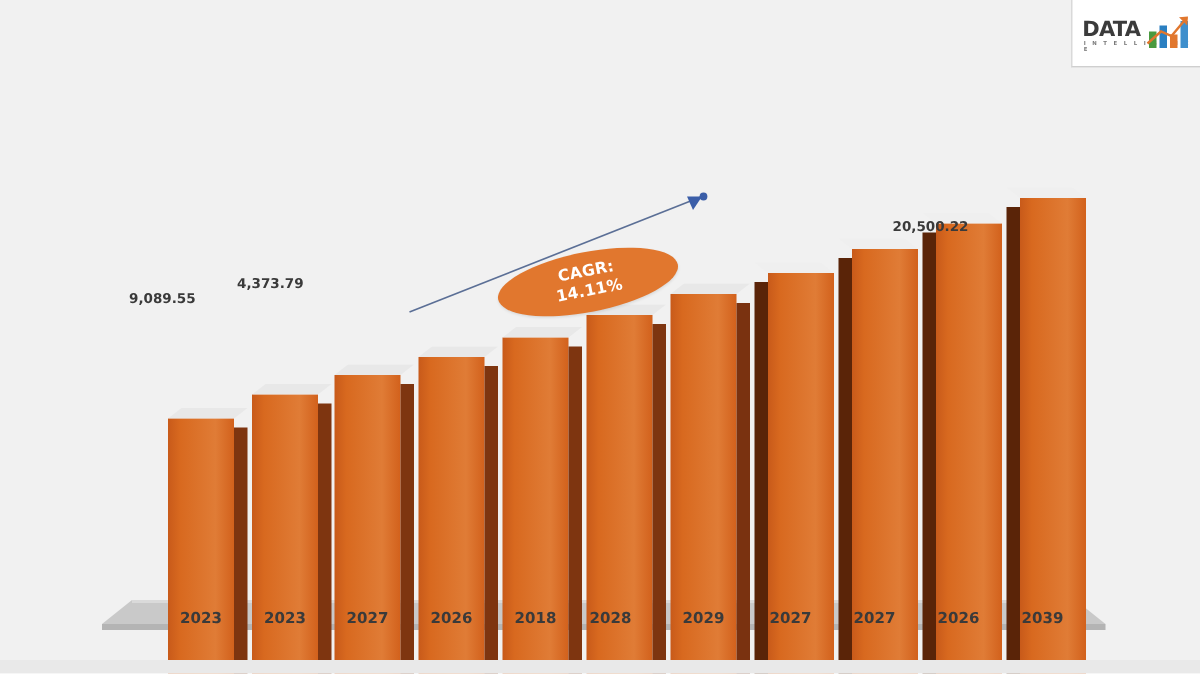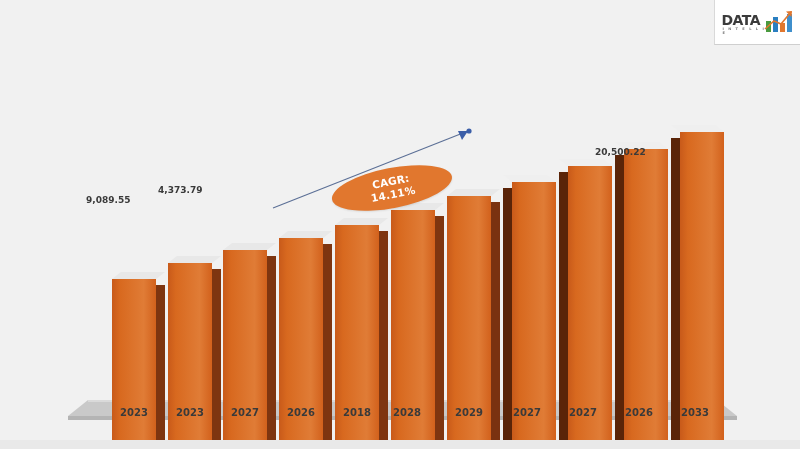--- a/index.html
+++ b/index.html
@@ -252,21 +252,21 @@
       <div class="x-label" style="left:112px; top:362px; width:44px;">2023</div>
       <div class="x-label" style="left:168px; top:362px; width:44px;">2023</div>
       <div class="x-label" style="left:223px; top:362px; width:44px;">2027</div>
       <div class="x-label" style="left:279px; top:362px; width:44px;">2026</div>
       <div class="x-label" style="left:335px; top:362px; width:44px;">2018</div>
       <div class="x-label" style="left:391px; top:362px; width:32px;">2028</div>
       <div class="x-label" style="left:447px; top:362px; width:44px;">2029</div>
       <div class="x-label" style="left:505px; top:362px; width:44px;">2027</div>
       <div class="x-label" style="left:561px; top:362px; width:44px;">2027</div>
       <div class="x-label" style="left:617px; top:362px; width:44px;">2026</div>
-      <div class="x-label" style="left:673px; top:362px; width:44px;">2033</div>
+      <div class="x-label" style="left:673px; top:362px; width:44px;">2039</div>
     </div>
 
     <svg id="cagr-arrow" viewBox="0 0 800 404">
       <line x1="273" y1="163" x2="468" y2="86" stroke="#5b6f96" stroke-width="1.1"></line>
       <polygon points="468,86 458,86 462,95" fill="#3b5ea8"></polygon>
       <circle cx="469" cy="86" r="2.6" fill="#3b5ea8"></circle>
     </svg>
 
     <div id="cagr-bubble">
       <span>CAGR:</span>

